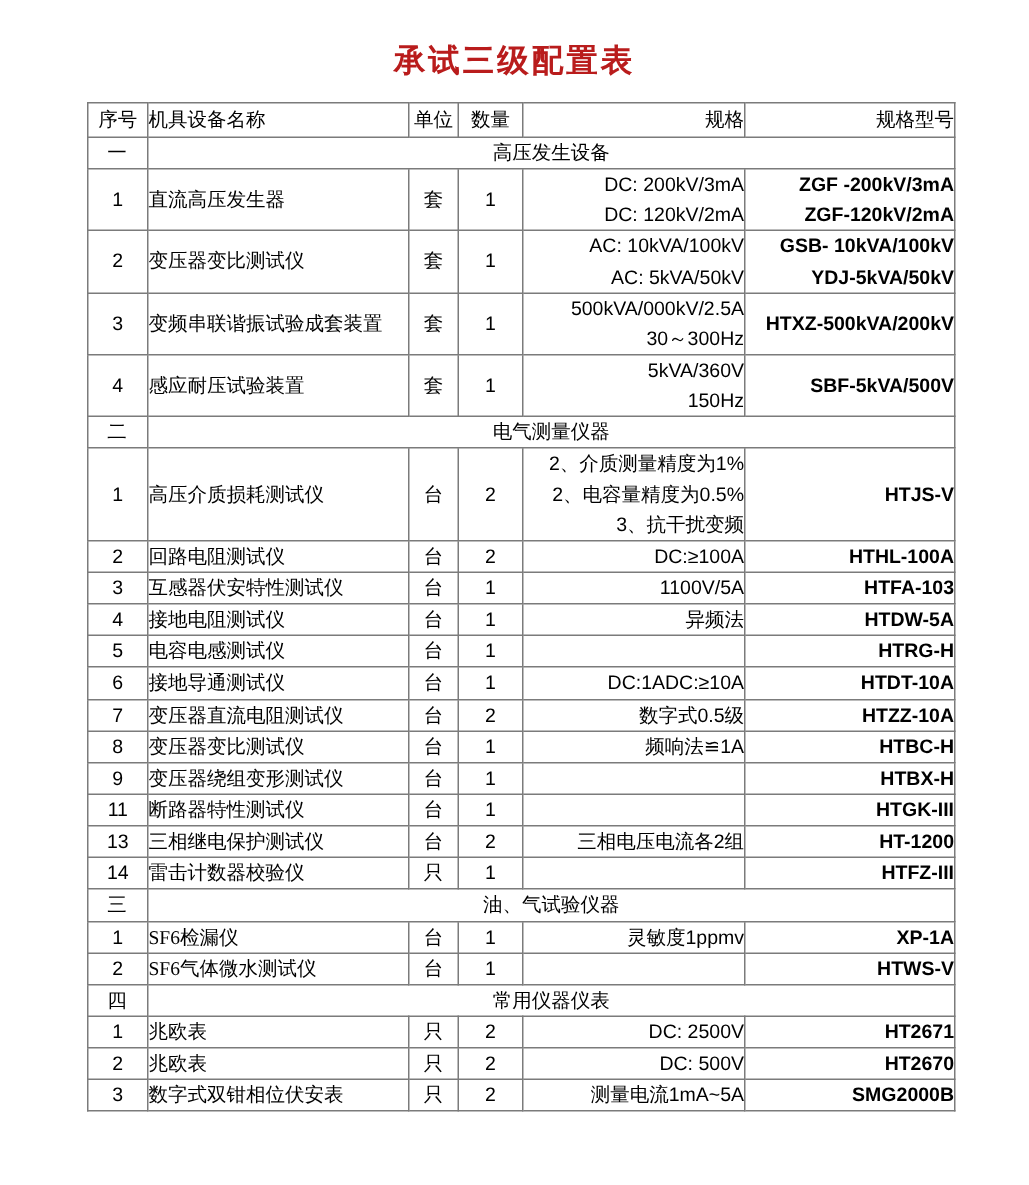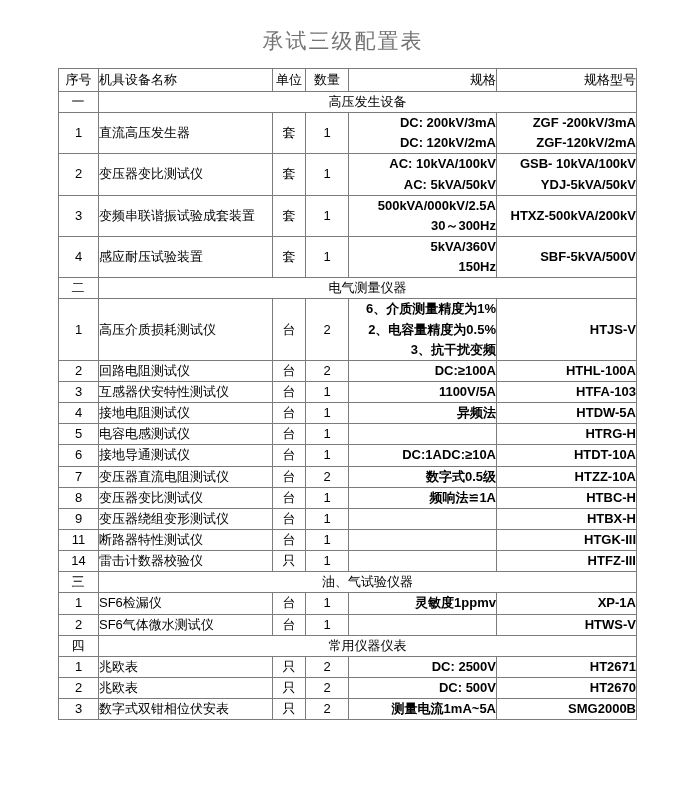--- a/index.html
+++ b/index.html
@@ -16,26 +16,26 @@
   }
   .page {
     position: relative;
     width: 686px;
     height: 790px;
     box-sizing: border-box;
   }
   .doc-title {
     text-align: center;
     font-size: 21px;
-    font-weight: normal;
+    font-weight: bold;
     letter-spacing: 2px;
     padding-top: 28px;
     padding-bottom: 0;
     line-height: 1.2;
-    color: #737373;
+    color: #b91c1c;
   }
   .table-wrap {
     position: absolute;
     left: 58px;
     top: 68px;
     width: 578px;
   }
   table.cfg {
     border-collapse: collapse;
     width: 578px;
@@ -63,20 +63,21 @@
     padding: 3px 4px 3px 7px;
     text-align: right;
   }
   .cell-center {
     text-align: center;
     padding: 3px 2px;
   }
   .cell-name {
     padding: 3px 4px 3px 10px;
     text-align: left;
+    font-family: Liberation Serif, serif;
   }
   .section-row td {
     text-align: center;
     padding: 3px 2px;
     height: 20px;
   }
   .section-idx {
     text-align: center;
     letter-spacing: 1px;
   }
@@ -84,21 +85,20 @@
     display: block;
     font-weight: bold;
   }
   .multi span {
     display: block;
     white-space: nowrap;
   }
   .spec-list span {
     display: block;
     white-space: nowrap;
-    font-weight: bold;
   }
   .rownum { text-align: center; }
 </style>
 </head>
 <body>
 
 <div class="page">
 
   <div class="doc-title">承试三级配置表</div>
 
@@ -201,21 +201,21 @@
             <td class="section-idx">二</td>
             <td colspan="5">电气测量仪器</td>
           </tr>
           <tr>
             <td class="cell-center rownum">1</td>
             <td class="cell-name">高压介质损耗测试仪</td>
             <td class="cell-center">台</td>
             <td class="cell-center">2</td>
             <td class="cell-pad-l">
               <div class="spec-list">
-                <span>6、介质测量精度为1%</span>
+                <span>2、介质测量精度为1%</span>
                 <span>2、电容量精度为0.5%</span>
                 <span>3、抗干扰变频</span>
               </div>
             </td>
             <td class="cell-pad-l">
               <div class="multi">
                 <span>HTJS-V</span>
               </div>
             </td>
           </tr>
@@ -353,20 +353,36 @@
             <td class="cell-center">台</td>
             <td class="cell-center">1</td>
             <td class="cell-pad-l">
               <div class="spec-list">
                 <span>&nbsp;</span>
               </div>
             </td>
             <td class="cell-pad-l">
               <div class="multi">
                 <span>HTGK-III</span>
+              </div>
+            </td>
+          </tr>
+          <tr>
+            <td class="cell-center rownum">13</td>
+            <td class="cell-name">三相继电保护测试仪</td>
+            <td class="cell-center">台</td>
+            <td class="cell-center">2</td>
+            <td class="cell-pad-l">
+              <div class="spec-list">
+                <span>三相电压电流各2组</span>
+              </div>
+            </td>
+            <td class="cell-pad-l">
+              <div class="multi">
+                <span>HT-1200</span>
               </div>
             </td>
           </tr>
           <tr>
             <td class="cell-center rownum">14</td>
             <td class="cell-name">雷击计数器校验仪</td>
             <td class="cell-center">只</td>
             <td class="cell-center">1</td>
             <td class="cell-pad-l">
               <div class="spec-list">

